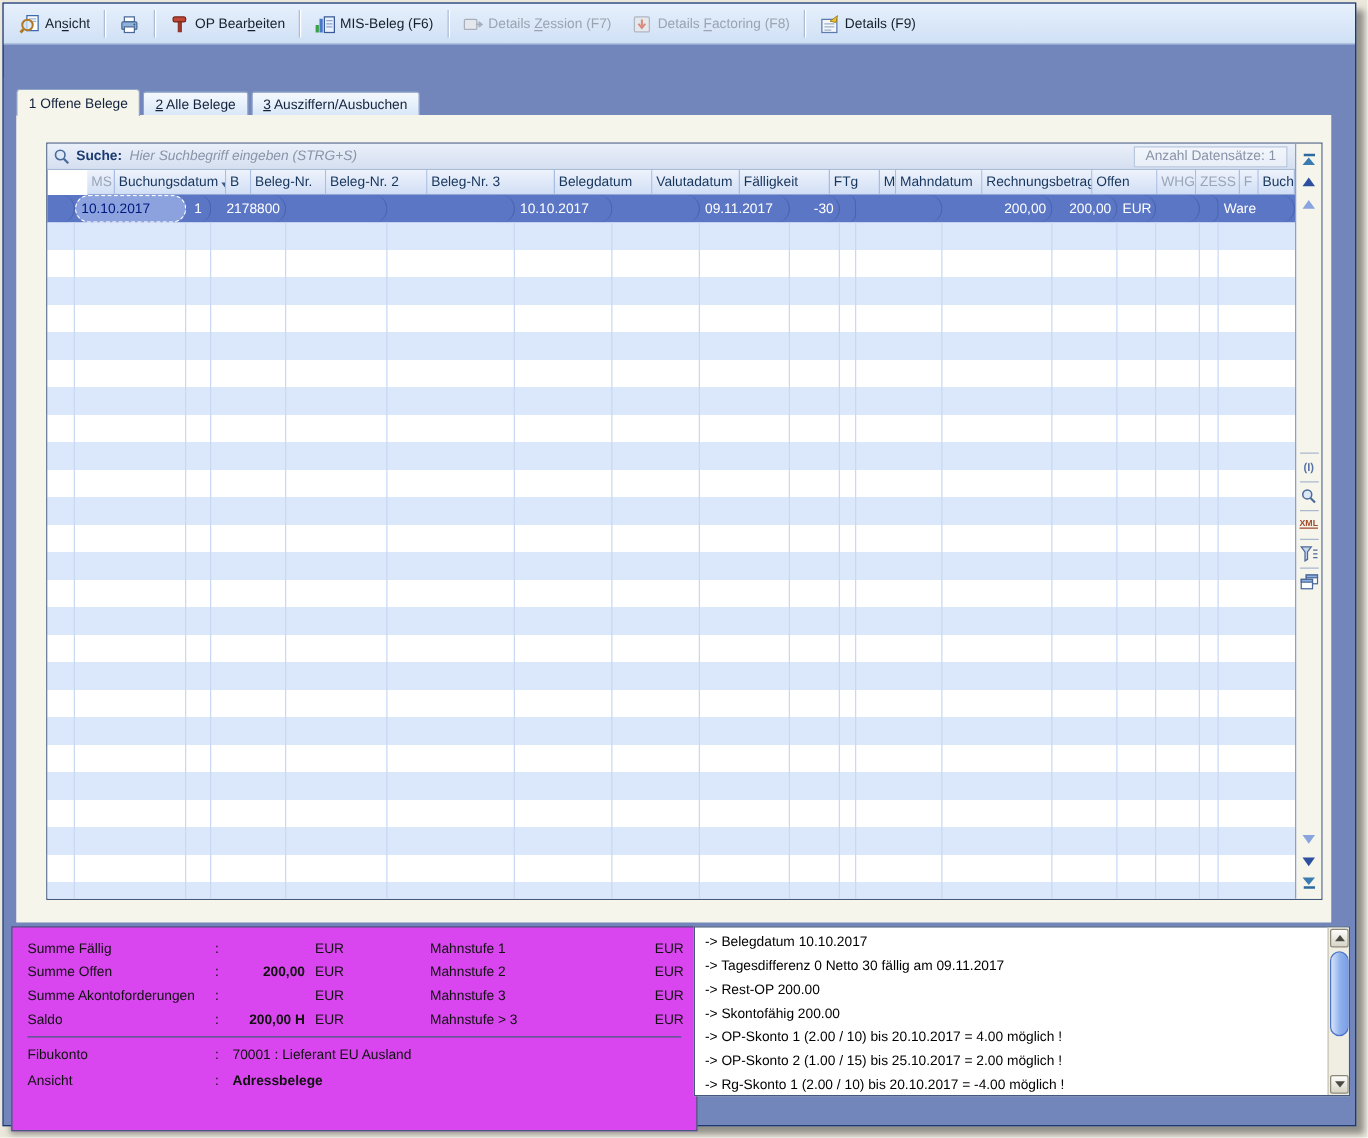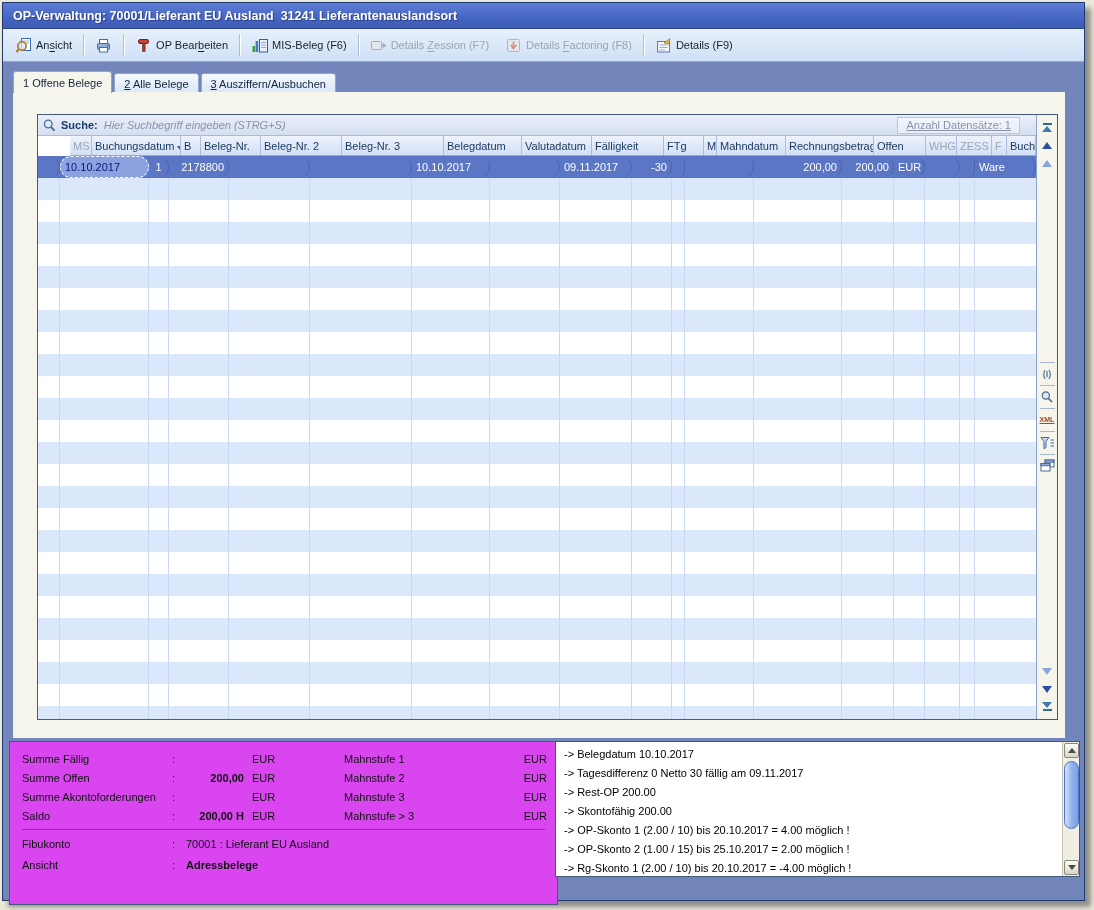--- a/index.html
+++ b/index.html
@@ -43,22 +43,22 @@
   
   .tablebox { position:absolute; left:24px; top:22px; width:1021px; height:606px;
               border:1px solid #44597c; background:#fff; display:flex; }
   .tmain { flex:1; display:flex; flex-direction:column; min-width:0; }
 
   .searchrow { height:21px; background:linear-gradient(#eaf0fa,#d5dff0); border-bottom:1px solid #a8bcd8;
                display:flex; align-items:center; padding:0 4px; }
   .searchrow .slabel { font-weight:bold; color:#1b3a70; margin:0 6px 0 4px; }
   .searchrow input { flex:1; border:none; background:transparent; font:italic 11px "Liberation Sans",sans-serif; color:#444; outline:none; }
   .searchrow input::placeholder { color:#8a93a8; font-style:italic; }
-  .countbox { height:17px; display:flex; align-items:center; padding:0 8px; margin-right:12px;
-              background:rgba(255,255,255,.45); border:1px solid #b8c6de; color:#8a93a8;text-decoration:underline; }
+  .countbox { height:17px; display:flex; align-items:center; padding:0 8px; margin-right:2px;
+              background:rgba(255,255,255,.45); border:1px solid #b8c6de; color:#8a93a8; }
 
   .headerrow { height:20px; display:flex; background:linear-gradient(#eef3fc,#d2dff5); border-bottom:1px solid #8fa8d8;margin-left:32px; }
   .hcell { display:flex; align-items:center; padding:0 3px; border-right:1px solid #a9bce2;
            color:#17365d; overflow:hidden; white-space:nowrap; background:linear-gradient(#eef3fc,#d2dff5); }
   .hcell.muted { color:#9aa6b8; }
   .sortmark { width:0; height:0; border-left:3px solid transparent; border-right:3px solid transparent;
               border-top:4px solid #3c5a8c; margin-left:2px; margin-top:4px; }
 
   .datarow { height:22px; display:flex; background:#5b76c4; color:#fff; }
   .dcell { display:flex; align-items:center; padding:0 4px; border-right:1px solid #4a64b0;
@@ -122,23 +122,20 @@
   .sb-tri-up{width:0;height:0;border-left:4px solid transparent;border-right:4px solid transparent;border-bottom:5px solid #4a4a42;}
   .sb-tri-dn{width:0;height:0;border-left:4px solid transparent;border-right:4px solid transparent;border-top:5px solid #4a4a42;}
   .sb-thumb { position:absolute; left:1px; top:19px; width:15px; height:68px; border-radius:8px;
               border:1px solid #4a74c8; background:linear-gradient(90deg,#d6e4fa,#8fb0ec 55%,#7aa0e8); }
 </style>
 </head>
 <body>
 
 <div class="window">
 
-  <div class="titlebar">
-    <span>OP-Verwaltung: 70001/Lieferant EU Ausland&nbsp; 31241 Lieferantenauslandsort</span>
-  </div>
 
   <div class="toolbar">
     <div class="tbtn">
       <svg class="icon17" viewBox="0 0 17 17">
         <rect x="6.5" y="1.5" width="9" height="12" fill="#fff" stroke="#3a6ab0"></rect>
         <line x1="8" y1="4" x2="14" y2="4" stroke="#9ab4d8"></line>
           <line x1="8" y1="6" x2="14" y2="6" stroke="#9ab4d8"></line>
         <circle cx="7" cy="9" r="4.2" fill="rgba(210,228,250,.75)" stroke="#b07820" stroke-width="1.6"></circle>
         <line x1="3.6" y1="12.6" x2="1.4" y2="15" stroke="#b07820" stroke-width="2.2"></line>
       </svg>

